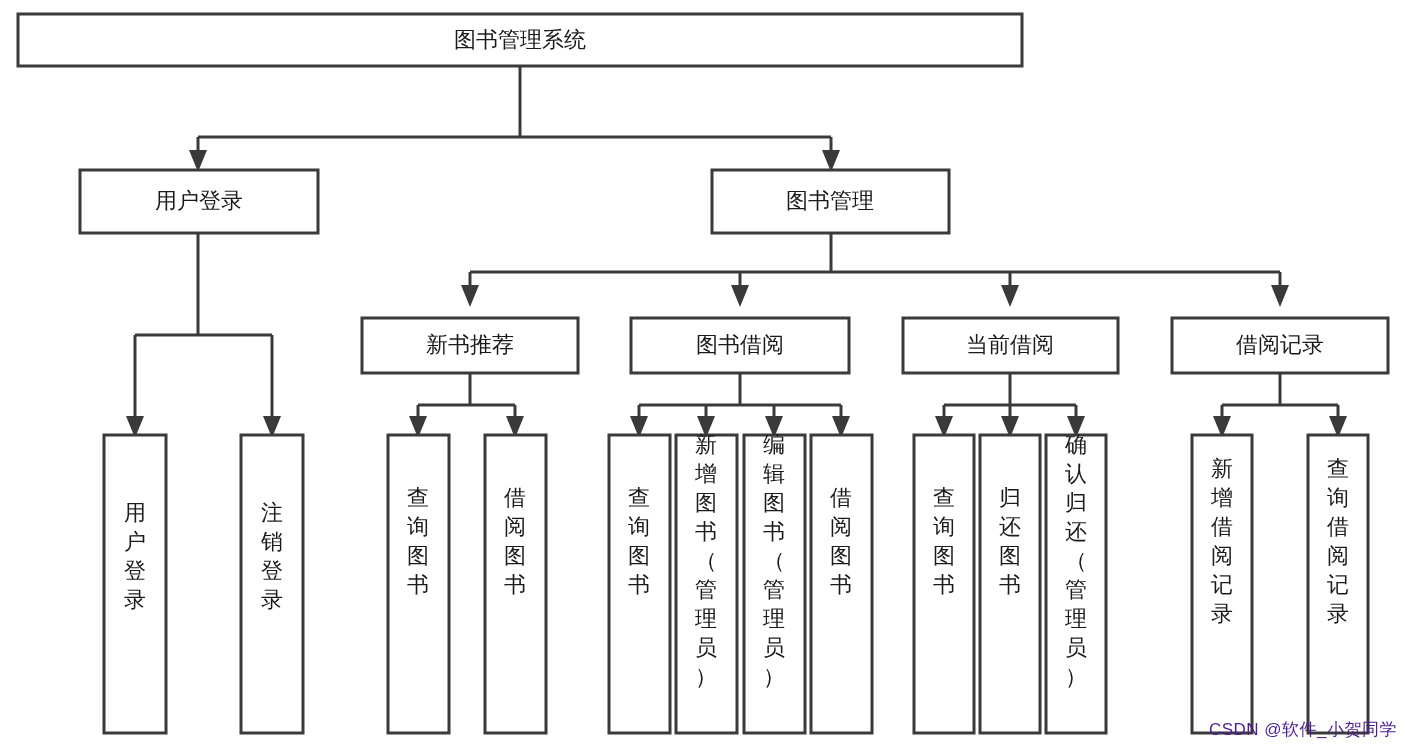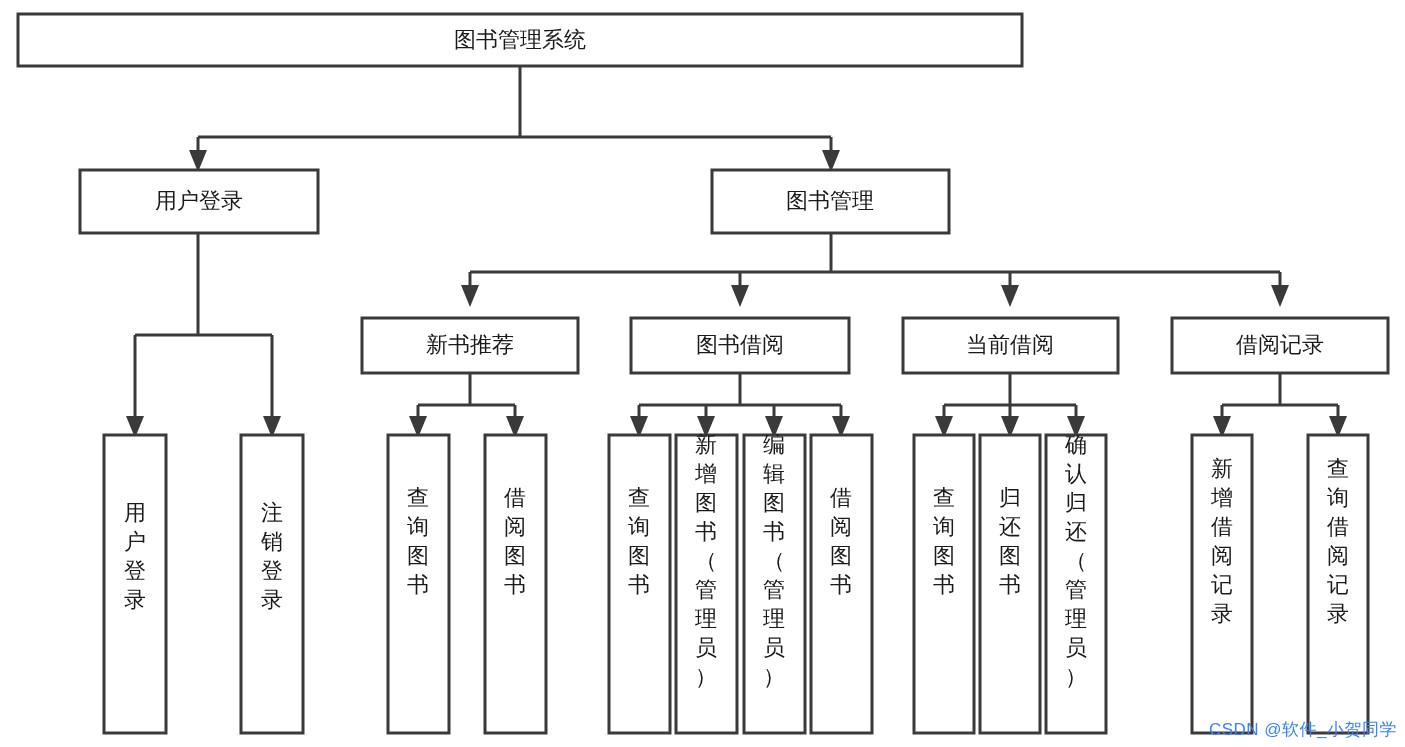--- a/index.html
+++ b/index.html
@@ -53,21 +53,21 @@
     font-family: "Liberation Sans", "DejaVu Sans", sans-serif;
     font-size: 22px;
     text-anchor: middle;
   }
   .watermark {
     position: absolute;
     right: 8px;
     bottom: 6px;
     font-family: "Liberation Sans", "DejaVu Sans", sans-serif;
     font-size: 17px;
-    color: #3b82f6;
+    color: #4c1d95;
     letter-spacing: 0.5px;
     white-space: nowrap;
     user-select: none;
   }
 </style>
 </head>
 <body>
 
 <div id="diagram-root">
 

